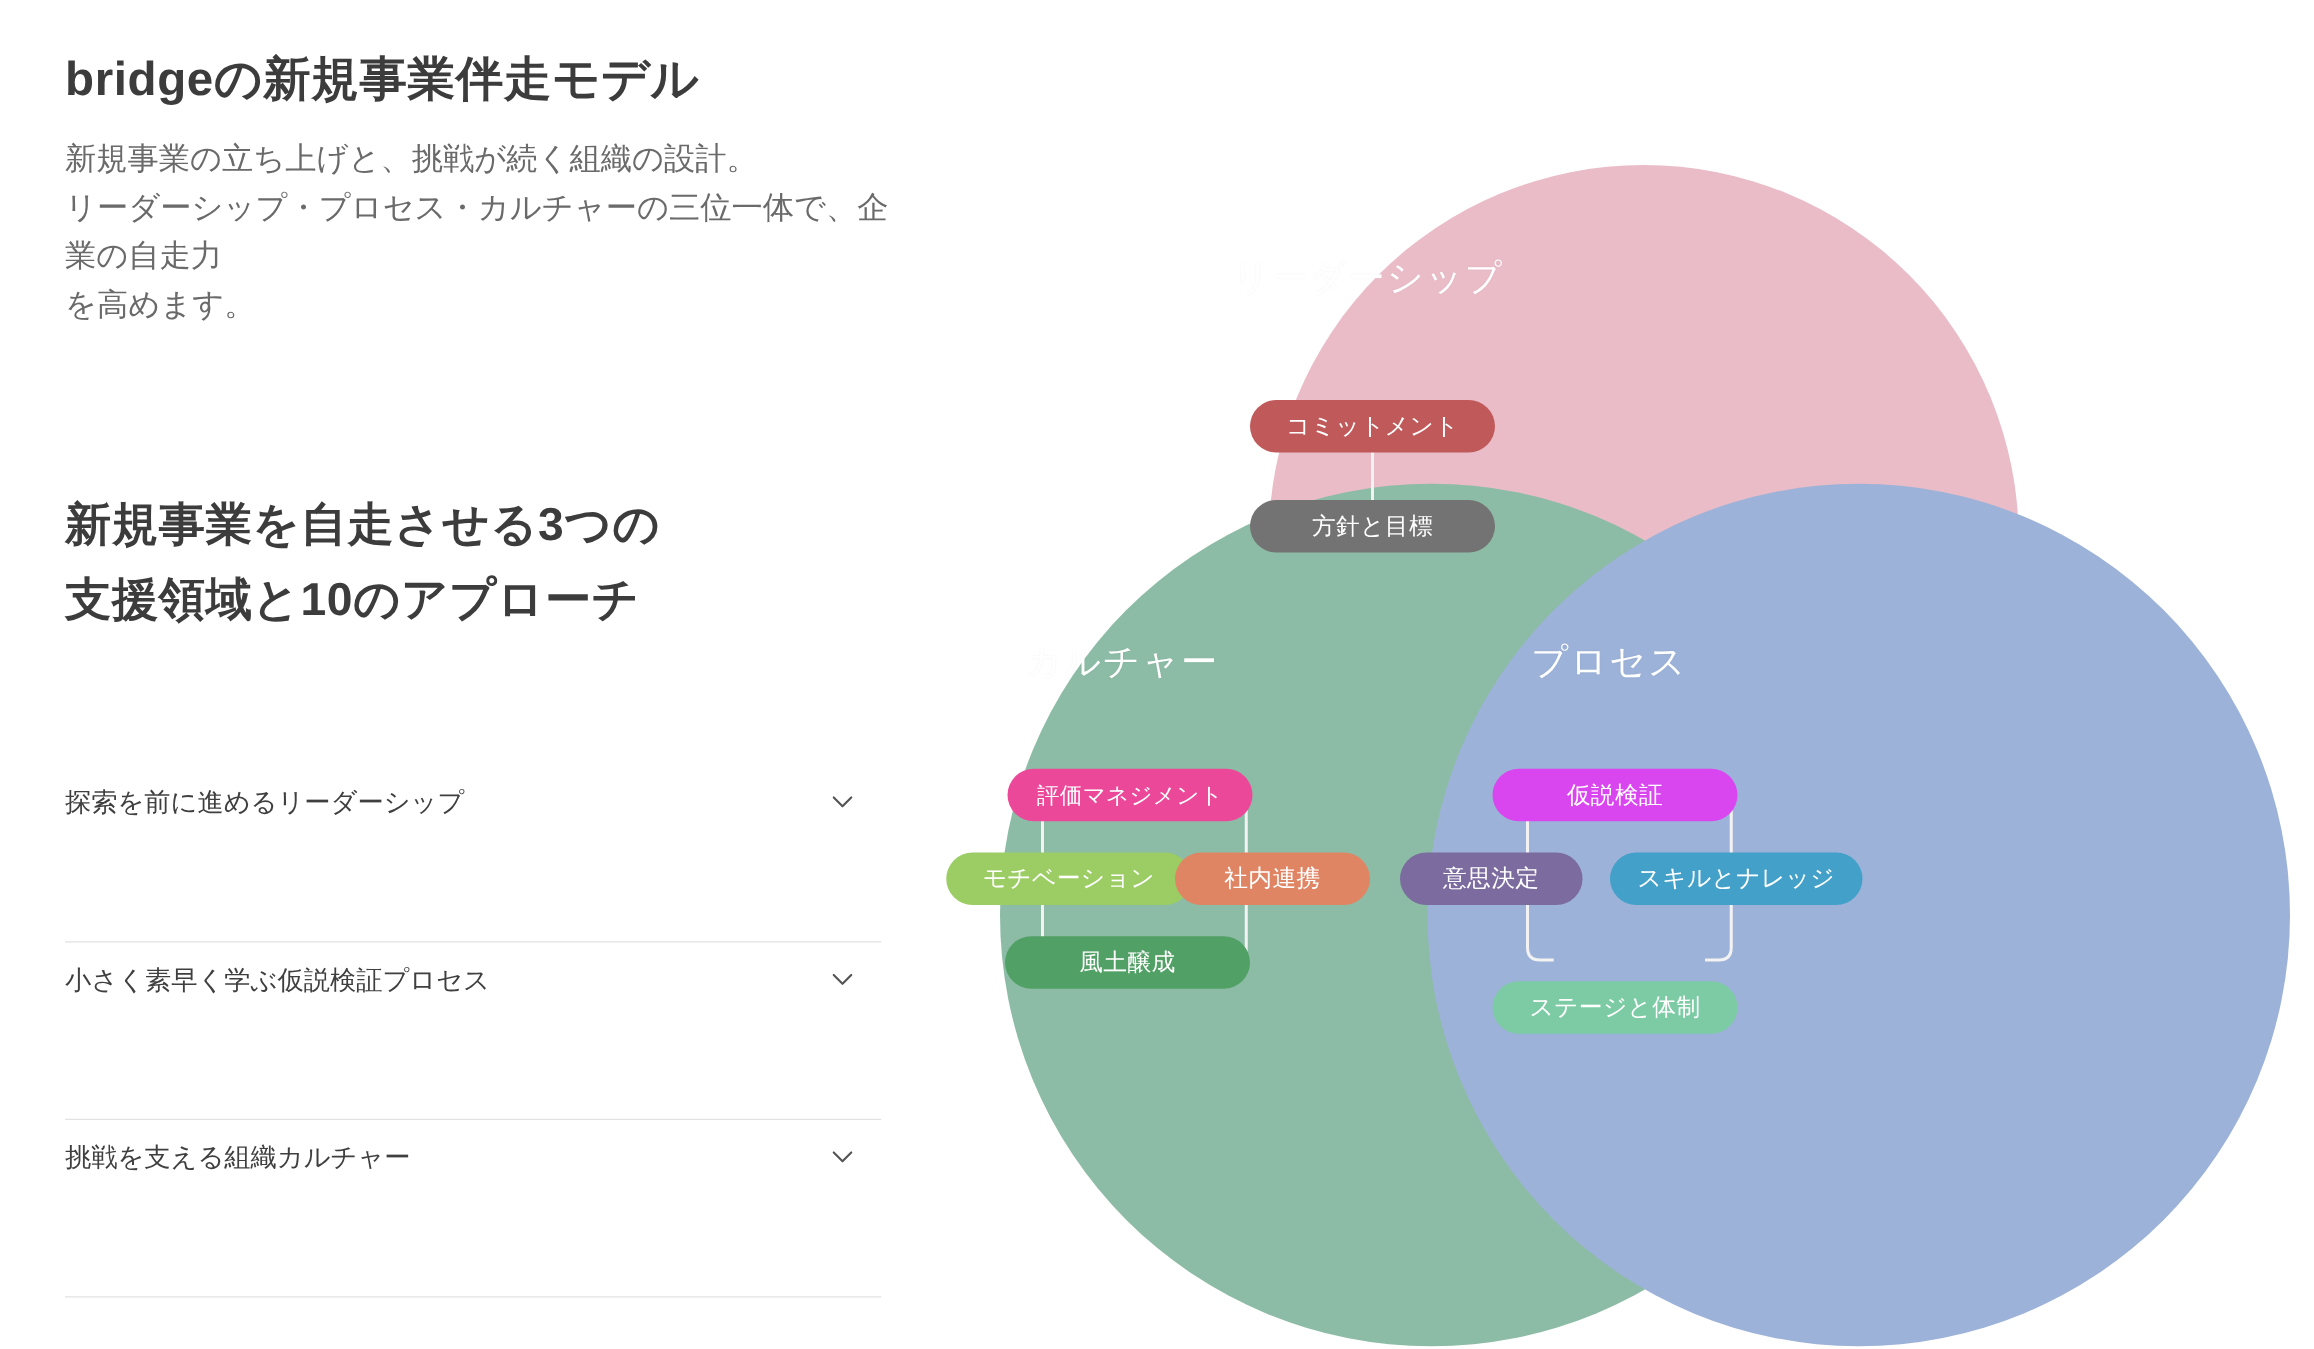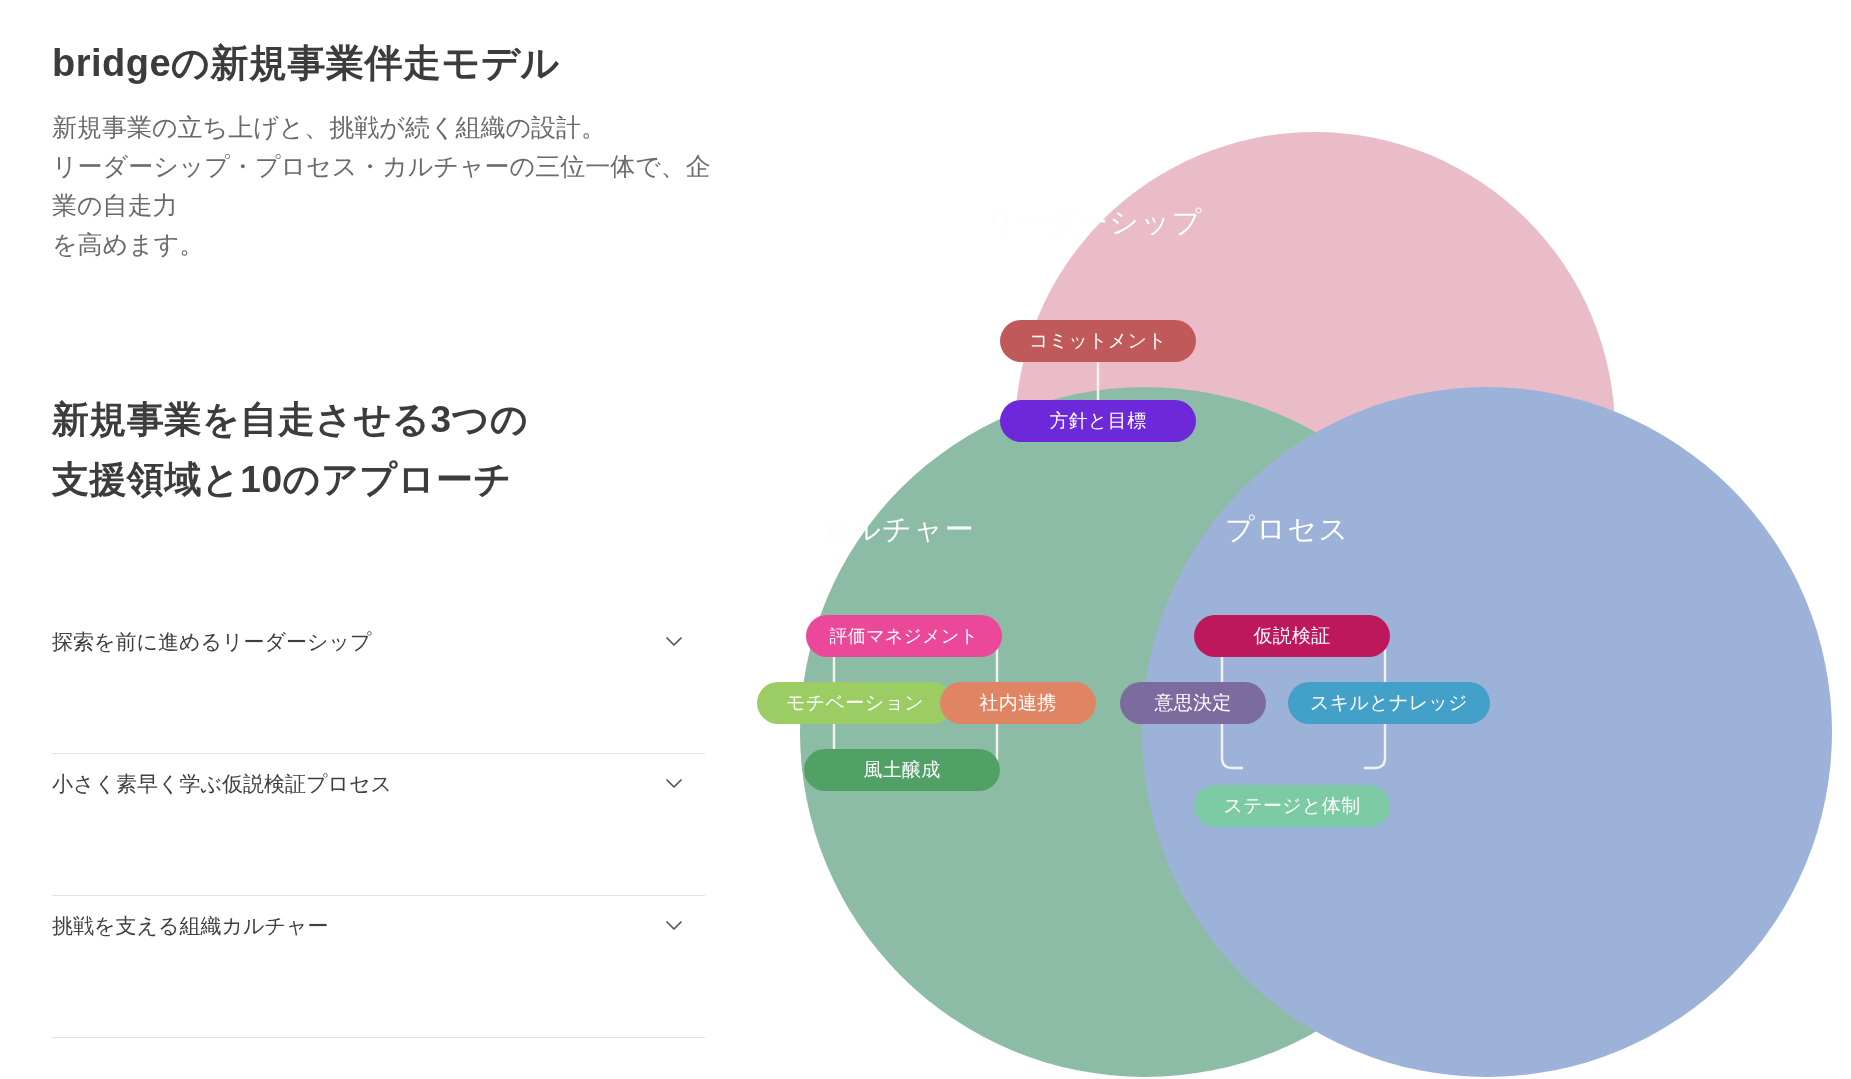--- a/index.html
+++ b/index.html
@@ -201,26 +201,26 @@
       <path d="M463 524 L452 524 Q442 524 442 534 L442 646 Q442 656 452 656 L463 656" fill="none" stroke="#f2f2f2" stroke-width="2.4"></path>
 
       <path d="M584 524 L595 524 Q605 524 605 534 L605 646 Q605 656 595 656 L584 656" fill="none" stroke="#f2f2f2" stroke-width="2.4"></path>
     </svg>
 
     <span class="circle-label cl-leadership">リーダーシップ</span>
     <span class="circle-label cl-culture">カルチャー</span>
     <span class="circle-label cl-process">プロセス</span>
 
     <span class="pill p-commitment" style="background: rgb(192, 89, 90);">コミットメント</span>
-    <span class="pill p-policy" style="background: #6d28d9;">方針と目標</span>
+    <span class="pill p-policy" style="background: #737373;">方針と目標</span>
 
     <span class="pill p-eval small-text" style="background: #ec4899;">評価マネジメント</span>
     <span class="pill p-motivation" style="background: rgb(155, 205, 100);">モチベーション</span>
     <span class="pill p-internal" style="background: rgb(224, 133, 99);">社内連携</span>
     <span class="pill p-culture-b" style="background: rgb(81, 160, 102);">風土醸成</span>
 
-    <span class="pill p-hypothesis" style="background: #be185d;">仮説検証</span>
+    <span class="pill p-hypothesis" style="background: #d946ef;">仮説検証</span>
     <span class="pill p-decision" style="background: rgb(123, 107, 158);">意思決定</span>
     <span class="pill p-skill" style="background: rgb(67, 160, 201);">スキルとナレッジ</span>
     <span class="pill p-stage" style="background: rgb(124, 203, 164);">ステージと体制</span>
 
   </div>
 </div>
 
 </body></html>

